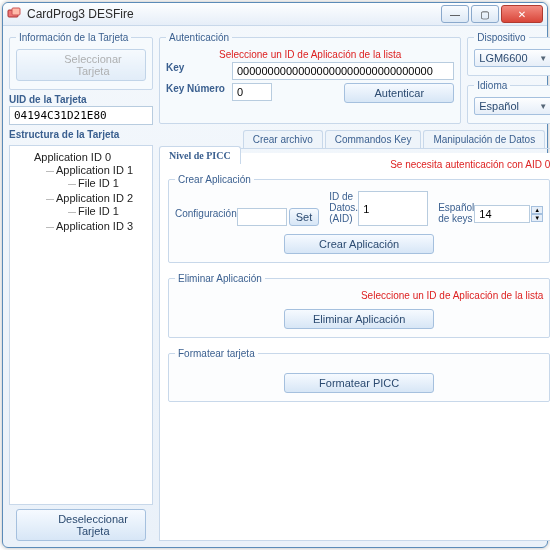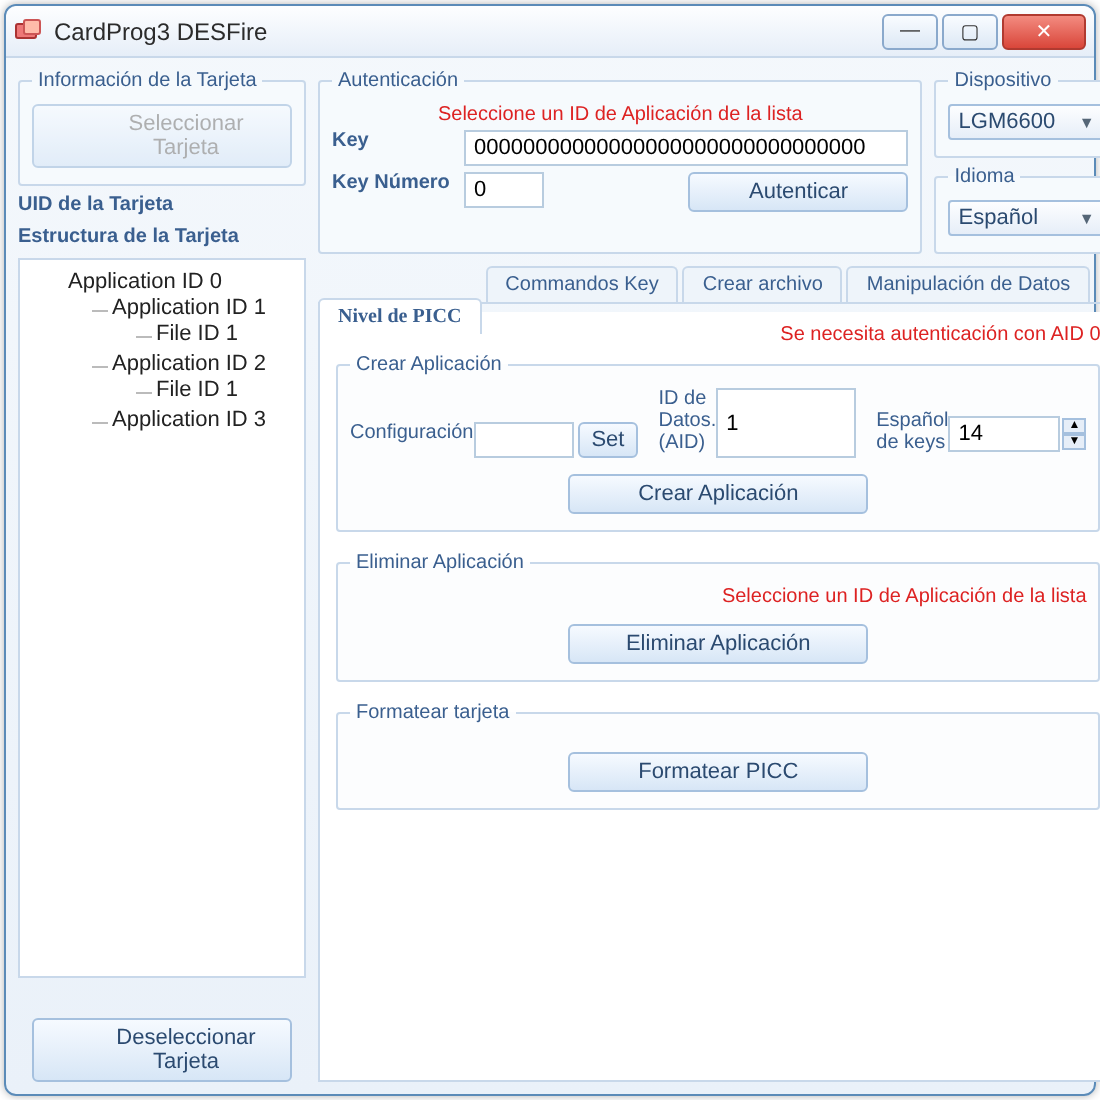--- a/index.html
+++ b/index.html
@@ -73,20 +73,21 @@
   </div>
 
   <div class="content">
     <div class="col-left">
       <fieldset>
         <legend>Información de la Tarjeta</legend>
         <span class="btn wide disabled">Seleccionar Tarjeta</span>
       </fieldset>
       <div>
         <span class="lbl">UID de la Tarjeta</span>
+        <input type="text" class="uid-input" value="04194C31D21E80" style="">
       </div>
       <span class="lbl">Estructura de la Tarjeta</span>
       <div class="tree">
         <ul>
           <li><span>Application ID 0</span>
             <ul>
               <li><span>Application ID 1</span>
                 <ul>
                     <li><span>File ID 1</span></li>
                   </ul>
@@ -135,22 +136,22 @@
             <div class="sel">
               <span>Español</span>
               <span class="chev">▼</span>
             </div>
           </fieldset>
         </div>
       </div>
 
       <div class="tabs">
         <div class="tab active">Nivel de PICC</div>
+        <div class="tab">Crear archivo</div>
         <div class="tab">Commandos Key</div>
-        <div class="tab">Crear archivo</div>
         <div class="tab">Manipulación de Datos</div>
       </div>
       <div class="tabbody">
         <div class="warn red">Se necesita autenticación con AID 0</div>
 
         <fieldset class="inner">
           <legend>Crear Aplicación</legend>
           <div class="row3">
             <div class="cell">
               <label>Configuración</label>

